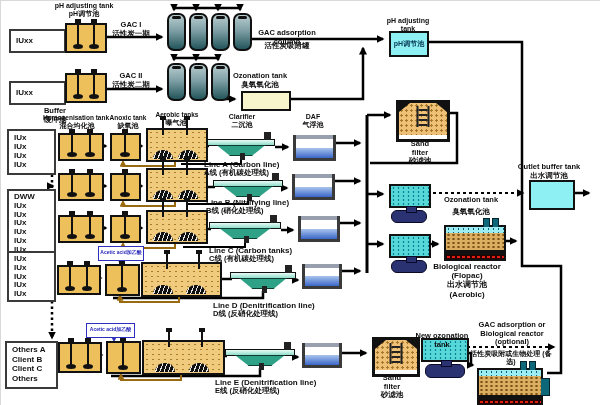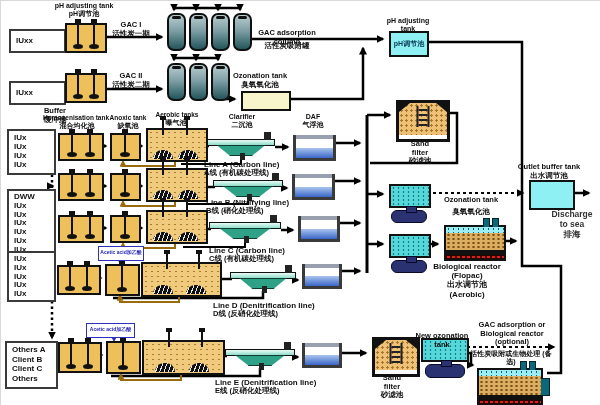--- a/index.html
+++ b/index.html
@@ -428,21 +428,21 @@
 
 <div class="lbl s8 leftal abs" style="left:205px;top:197px;width:120px">
   <div>Line B (Nitrifying line)</div>
   <div class="s75">B线 (硝化处理线)</div>
 </div>
 <div class="lbl s8 leftal abs" style="left:203px;top:159px;width:120px">
   <div>Line A (Carbon line)</div>
   <div class="s75">A线 (有机碳处理线)</div>
 </div>
 <div class="lbl s8 leftal abs" style="left:208px;top:245px;width:120px">
-  <div>Line C (Carbon line)</div>
+  <div>Line C (Carbon tanks)</div>
   <div class="s75">C线 (有机碳处理线)</div>
 </div>
 <div class="lbl s8 leftal abs" style="left:214px;top:377px;width:130px">
   <div>Line E (Denitrification line)</div>
   <div class="s75">E线 (反硝化处理线)</div>
 </div>
 <div class="lbl s8 leftal abs" style="left:212px;top:300px;width:130px">
   <div>Line D (Denitrification line)</div>
   <div class="s75">D线 (反硝化处理线)</div>
 </div>
@@ -478,25 +478,20 @@
   <div class="wrap">Biological reactor (Flopac)</div>
   <div>出水调节池</div>
   <div>(Aerobic)</div>
 </div>
 
 <div class="lbl s75 abs" style="left:508px;top:162px;width:80px">
   <div>Outlet buffer tank</div>
   <div>出水调节池</div>
 </div>
 <div class="cyan-tank abs comp" style="left:528px;top:179px;width:42px;height:26px"></div>
-<div class="lbl s85 abs" style="left:544px;top:209px;width:54px;color:#333">
-  <div>Discharge</div>
-  <div>to sea</div>
-  <div>排海</div>
-</div>
 
 <div class="sandf abs comp" style="left:371px;top:336px;width:42px;height:34px">
   <div class="ladder"></div>
   <div class="band"></div>
 </div>
 <div class="lbl s75 abs" style="left:369px;top:373px;width:44px">
   <div>Sand</div>
   <div>filter</div>
   <div>砂滤池</div>
 </div>

